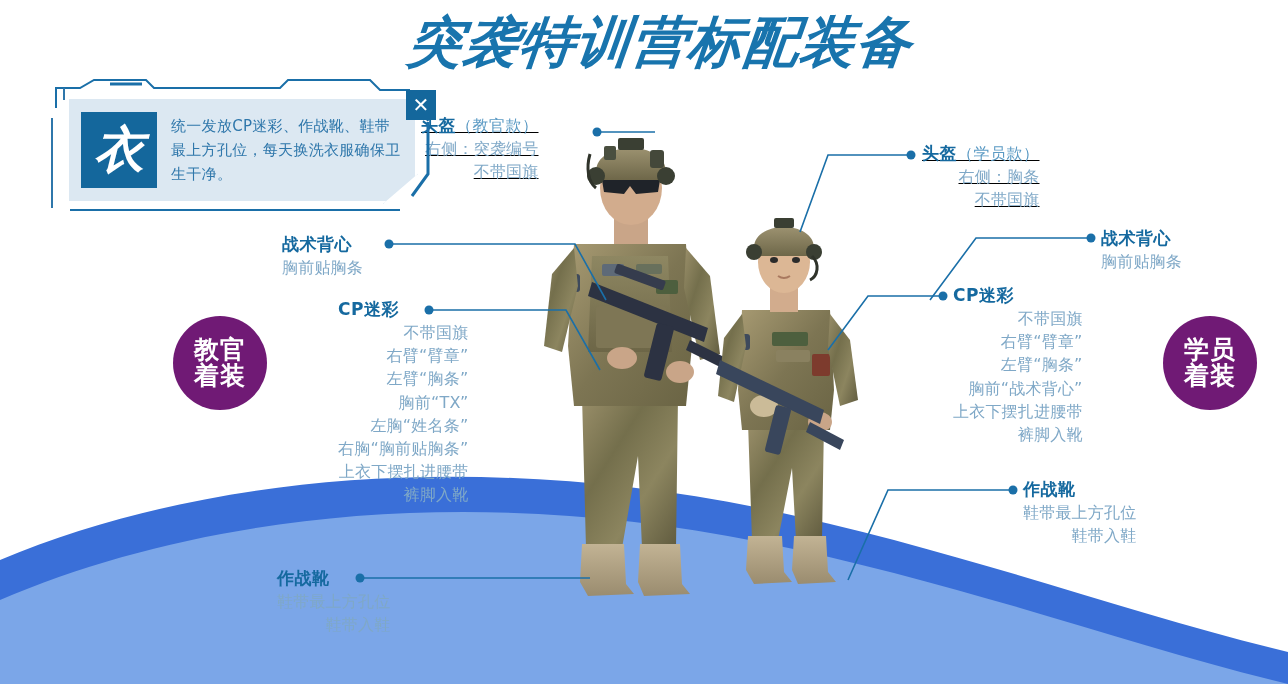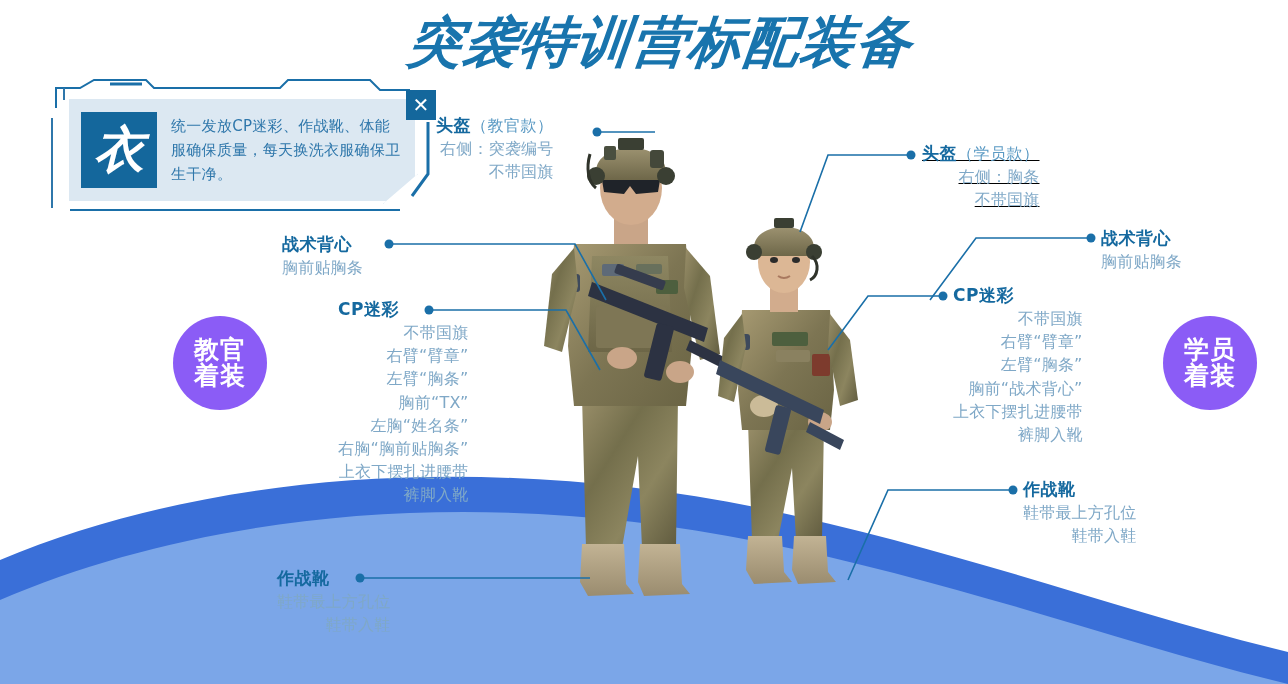--- a/index.html
+++ b/index.html
@@ -154,21 +154,21 @@
     width: 1288px; height: 684px;
     z-index: 4;
     pointer-events: none;
   }
 
   
   .badge {
     position: absolute;
     width: 94px; height: 94px;
     border-radius: 50%;
-    background: #8b5cf6;
+    background: #701a75;
     color: #ffffff;
     display: flex;
     flex-direction: column;
     align-items: center;
     justify-content: center;
     font-size: 25px;
     font-weight: bold;
     line-height: 1.05;
     letter-spacing: 1px;
     z-index: 6;
@@ -198,21 +198,21 @@
       <polyline points="2,40 2,124 2,130" fill="none" stroke="#2f77ab" stroke-width="2"></polyline>
       <polyline points="14,10 14,22" fill="none" stroke="#2f77ab" stroke-width="2"></polyline>
       <polyline points="60,6 92,6" fill="none" stroke="#1a6fa8" stroke-width="3"></polyline>
       <polyline points="378,44 378,96 362,118" fill="none" stroke="#1a6fa8" stroke-width="3"></polyline>
       <polyline points="20,132 350,132" fill="none" stroke="#1a6fa8" stroke-width="2"></polyline>
       <polyline points="352,24 368,24" fill="none" stroke="#2f77ab" stroke-width="2"></polyline>
     </svg>
 
     <div class="info-card">
       <div class="info-glyph">衣</div>
-      <div class="info-text">统一发放CP迷彩、作战靴、体能服确保质量，每天换洗衣服确保卫生干净。</div>
+      <div class="info-text">统一发放CP迷彩、作战靴、鞋带最上方孔位，每天换洗衣服确保卫生干净。</div>
     </div>
 
     <div class="close-btn">✕</div>
   </div>
 
   <svg class="leaders" viewBox="0 0 1288 684">
     <g fill="none" stroke="#1a6fa8" stroke-width="1.6">
 
       <path d="M600,132 L655,132"></path>
 
@@ -346,21 +346,21 @@
       <path d="M100,56 C108,64 106,76 98,80" stroke="#2f332a" stroke-width="3" fill="none"></path>
 
       <g>
         <path d="M8,160 L112,210 L108,224 L4,174 Z" fill="#39465c"></path>
         <rect x="58" y="206" width="16" height="48" rx="3" fill="#39465c" transform="rotate(14 66 230)"></rect>
         <path d="M98,222 L132,240 L128,250 L94,232 Z" fill="#39465c"></path>
       </g>
     </g>
   </svg>
 
-  <div class="callout" id="co-l0" style="left:436px; top:114px;">
+  <div class="callout" id="co-l0" style="left:421px; top:114px;text-decoration:underline;">
     <div class="c-title">
       <span>头盔</span><span class="sfx">（教官款）</span>
     </div>
     <div class="c-line">右侧：突袭编号</div>
     <div class="c-line">不带国旗</div>
   </div>
 
   <div class="callout" id="co-l1" style="left:282px; top:233px;">
     <div class="c-title">
       <span>战术背心</span><span class="sfx"></span>

